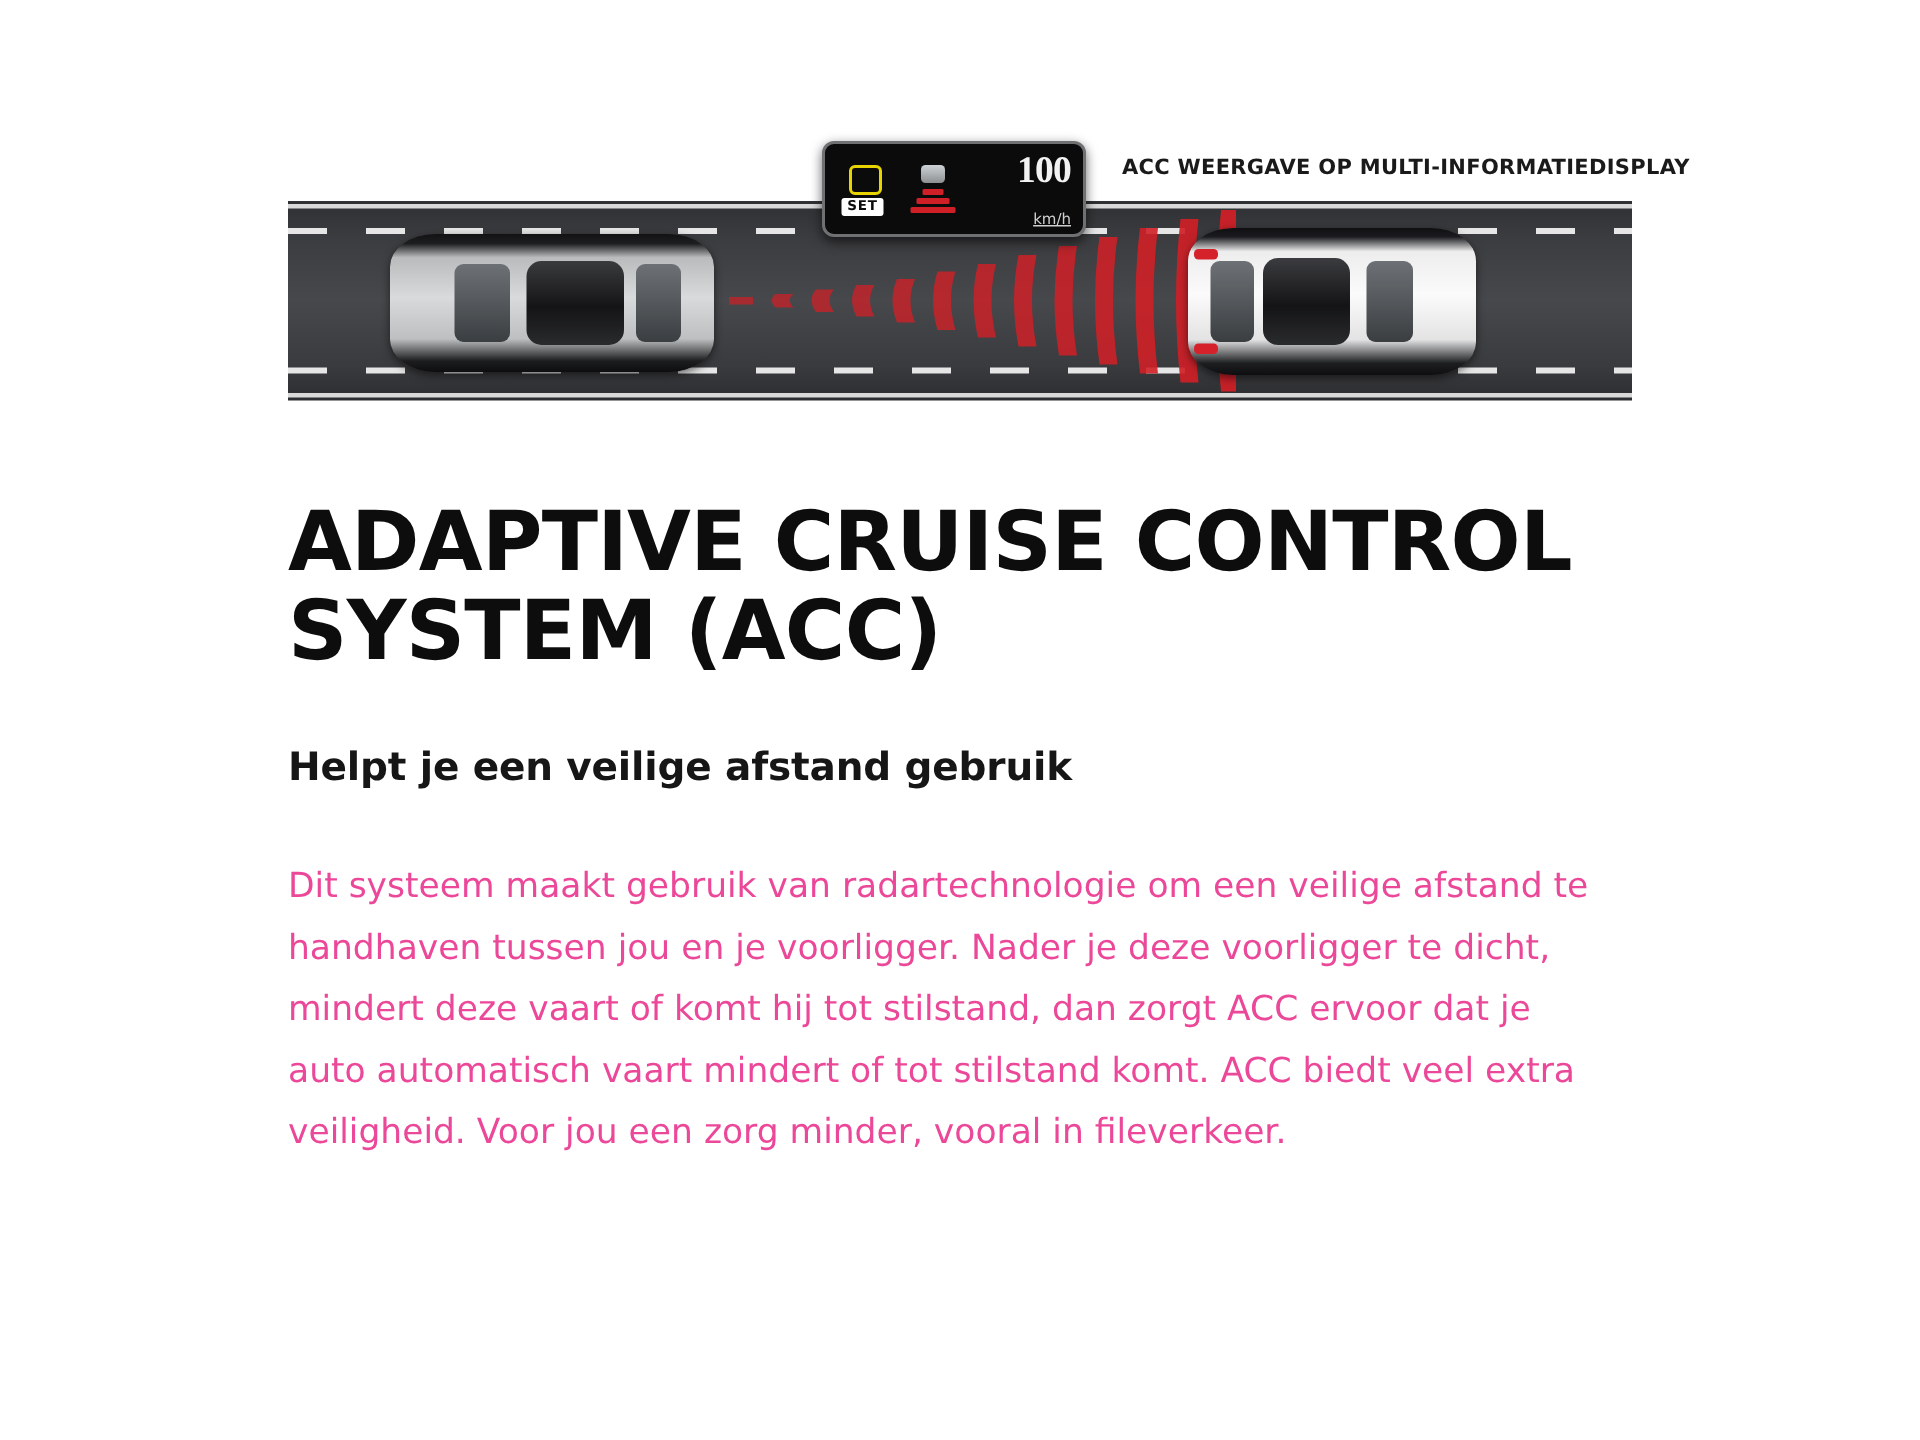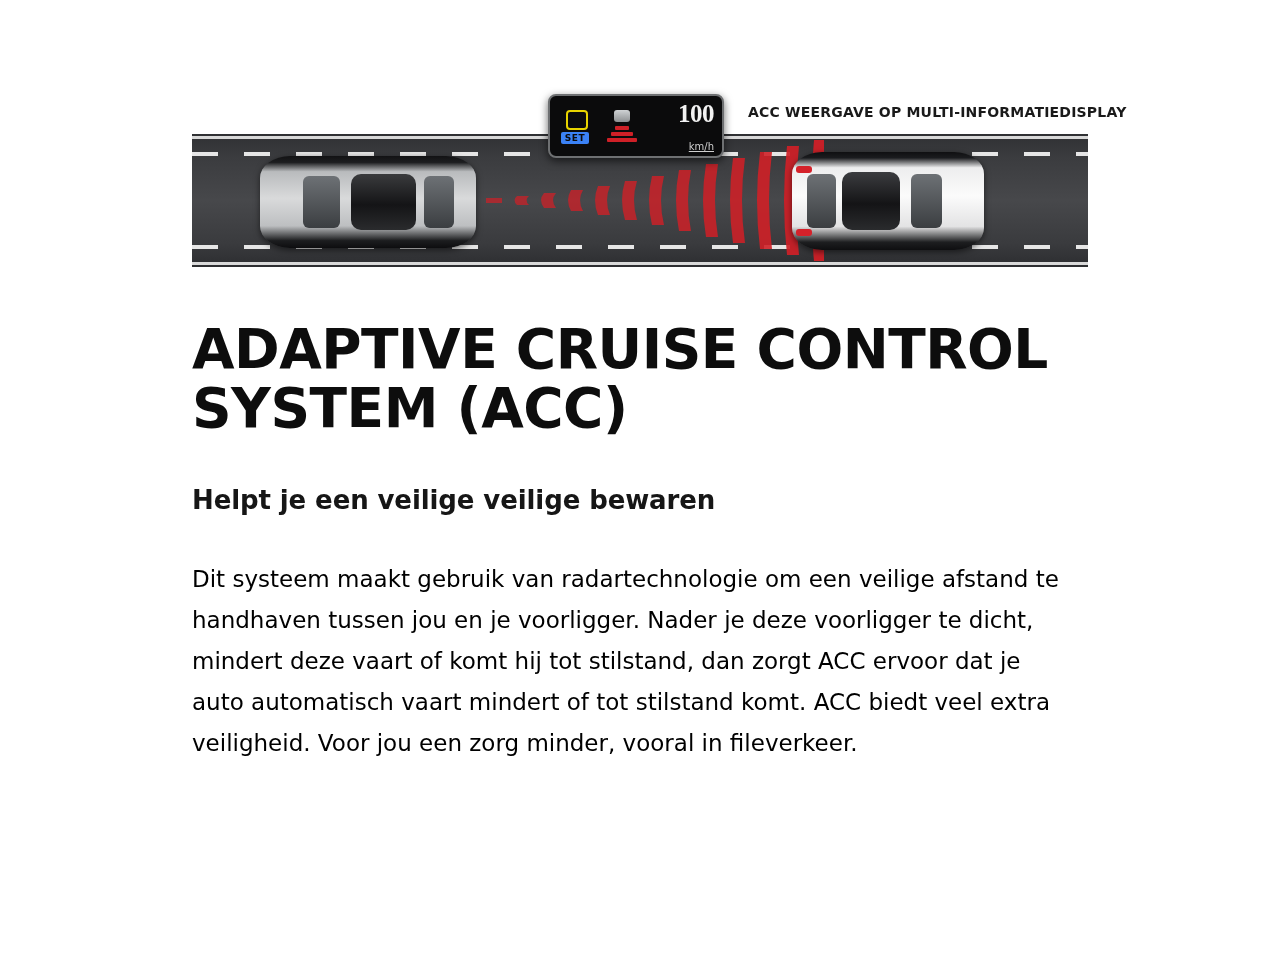--- a/index.html
+++ b/index.html
@@ -171,21 +171,21 @@
     position: relative;
   }
   .mid-car-icon .mc-body {
     position: absolute;
     left: 2px; top: 2px;
     width: 18px; height: 16px;
     border: 2px solid #e8d400;
     border-radius: 4px;
   }
   .mid-set {
-    background: #3b82f6;
+    background: #ffffff;
     color: #0b0b0c;
     font-size: 9px;
     font-weight: bold;
     padding: 1px 4px;
     border-radius: 2px;
     letter-spacing: 0.5px;
     font-family: "DejaVu Sans", sans-serif;
   }
   .mid-mid {
     flex: 1;
@@ -239,21 +239,21 @@
     color: #1a1a1a;
     letter-spacing: 0.2px;
     font-family: "DejaVu Sans", sans-serif;
     white-space: nowrap;
   }
 
   
   .content {
     position: absolute;
     left: 192px;
-    top: 320px;
+    top: 332px;
     width: 880px;
   }
 
   h1.title {
     margin: 0;
     font-size: 55px;
     line-height: 1.08;
     font-weight: bold;
     color: #0d0d0d;
     letter-spacing: -0.5px;
@@ -267,21 +267,21 @@
     font-weight: bold;
     color: #161616;
     font-family: "DejaVu Sans", sans-serif;
     letter-spacing: -0.1px;
   }
 
   p.body-text {
     margin: 44px 0 0 0;
     font-size: 23px;
     line-height: 1.78;
-    color: #000000;
+    color: #ec4899;
     font-family: "DejaVu Sans", sans-serif;
     max-width: 876px;
   }
 </style>
 </head>
 <body>
 
 <div id="page">
 
   <div class="illustration">
@@ -346,17 +346,17 @@
         <div class="mid-speed">100</div>
         <div class="mid-unit">km/h</div>
       </div>
     </div>
 
     <div class="mid-caption">ACC WEERGAVE OP MULTI-INFORMATIEDISPLAY</div>
   </div>
 
   <div class="content">
     <h1 class="title">ADAPTIVE CRUISE CONTROL SYSTEM (ACC)</h1>
-    <h2 class="subtitle">Helpt je een veilige veilige bewaren</h2>
+    <h2 class="subtitle">Helpt je een veilige afstand gebruik</h2>
     <p class="body-text">Dit systeem maakt gebruik van radartechnologie om een veilige afstand te handhaven tussen jou en je voorligger. Nader je deze voorligger te dicht, mindert deze vaart of komt hij tot stilstand, dan zorgt ACC ervoor dat je auto automatisch vaart mindert of tot stilstand komt. ACC biedt veel extra veiligheid. Voor jou een zorg minder, vooral in fileverkeer.</p>
   </div>
 
 </div>
 
 </body></html>

